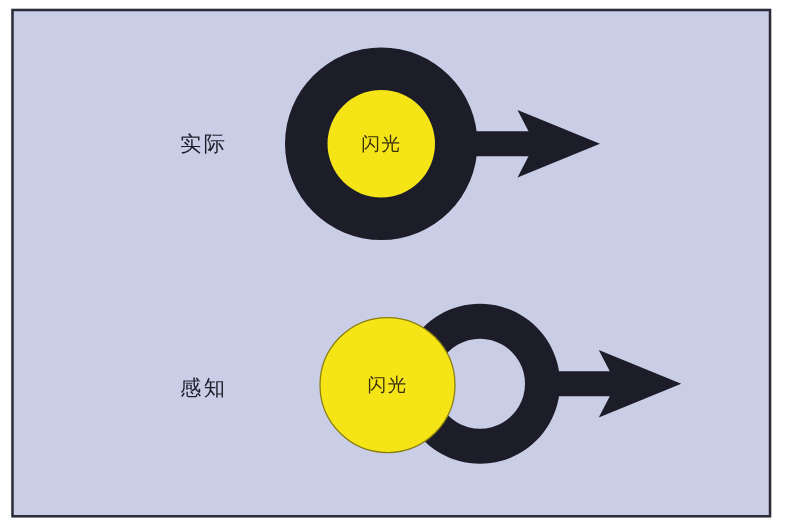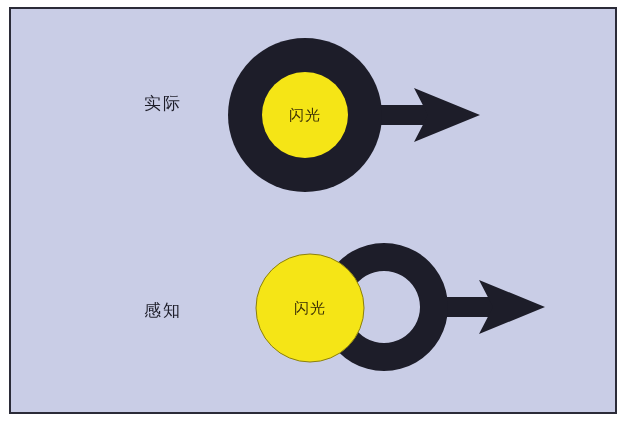--- a/index.html
+++ b/index.html
@@ -42,21 +42,21 @@
     position: absolute;
     font-family: "DejaVu Sans", "Liberation Sans", sans-serif;
     font-size: 17px;
     letter-spacing: 2px;
     color: #1d1d29;
     white-space: nowrap;
     user-select: none;
   }
   #label-actual {
     left: 144px;
-    top: 92px;
+    top: 104px;
   }
   #label-perceived {
     left: 144px;
     top: 299px;
   }
   .flash-text {
     font-family: "DejaVu Sans", "Liberation Sans", sans-serif;
     font-size: 15px;
     letter-spacing: 1px;
     fill: #3a2f05;

